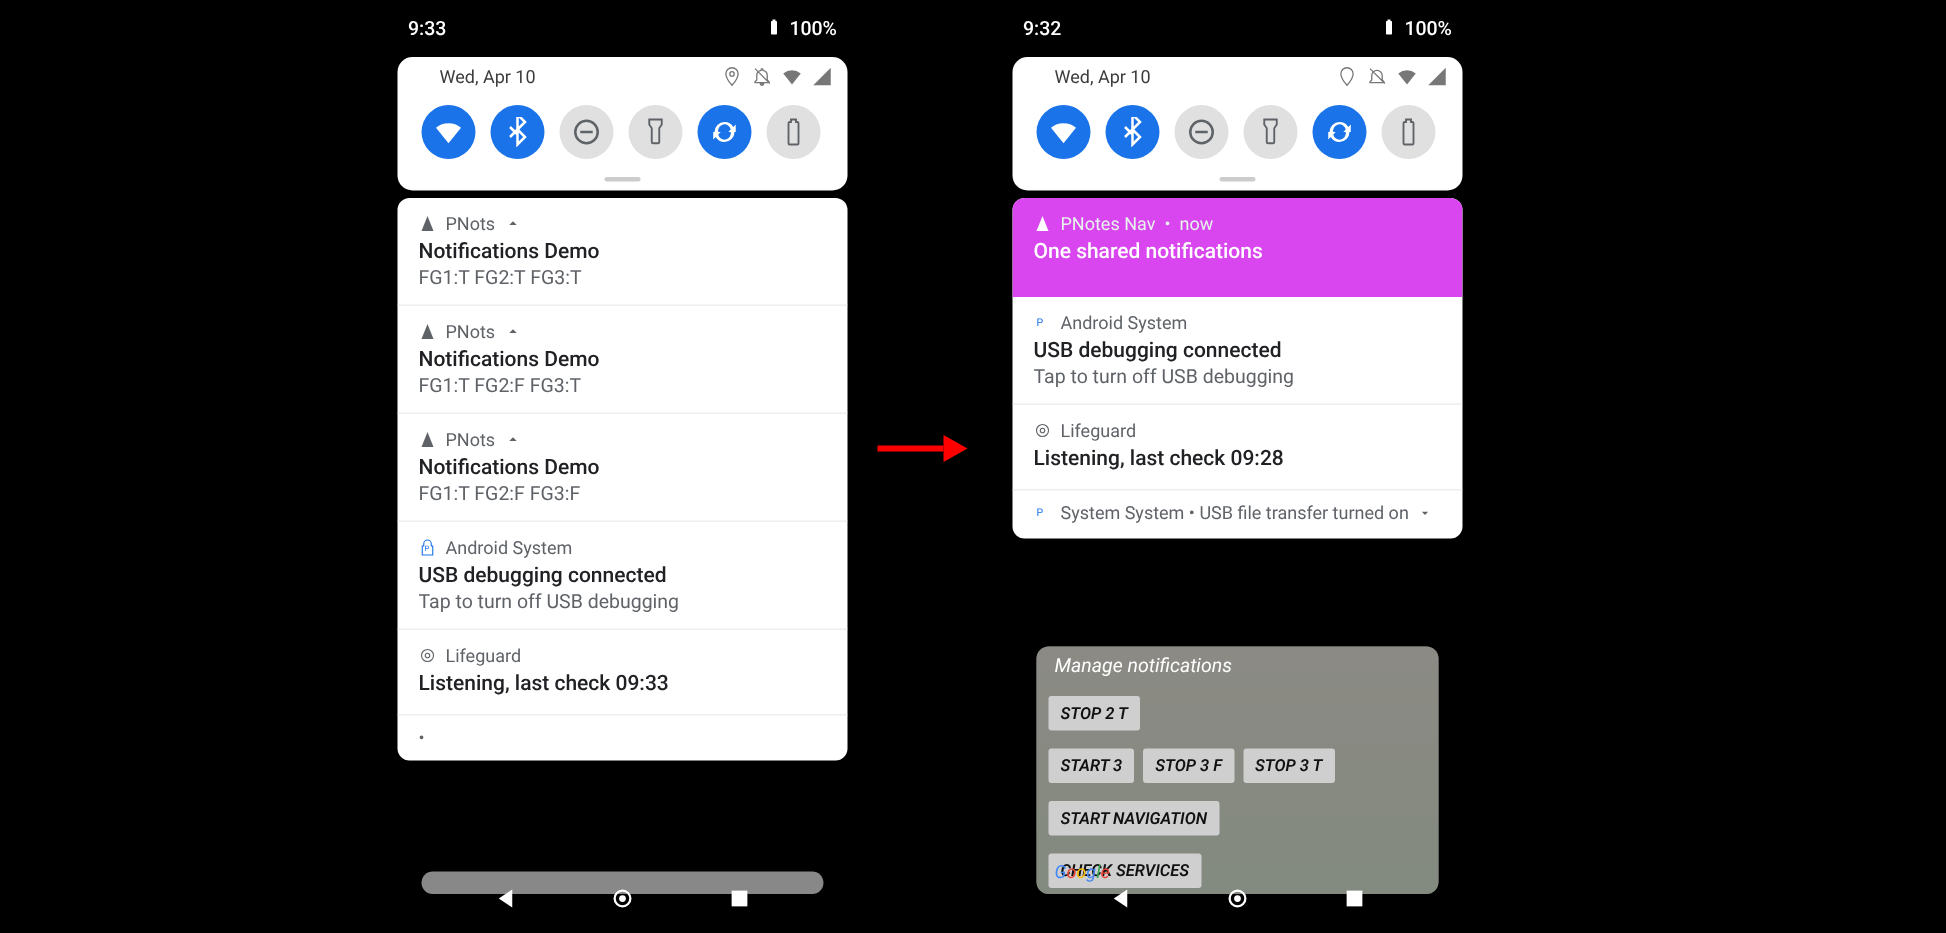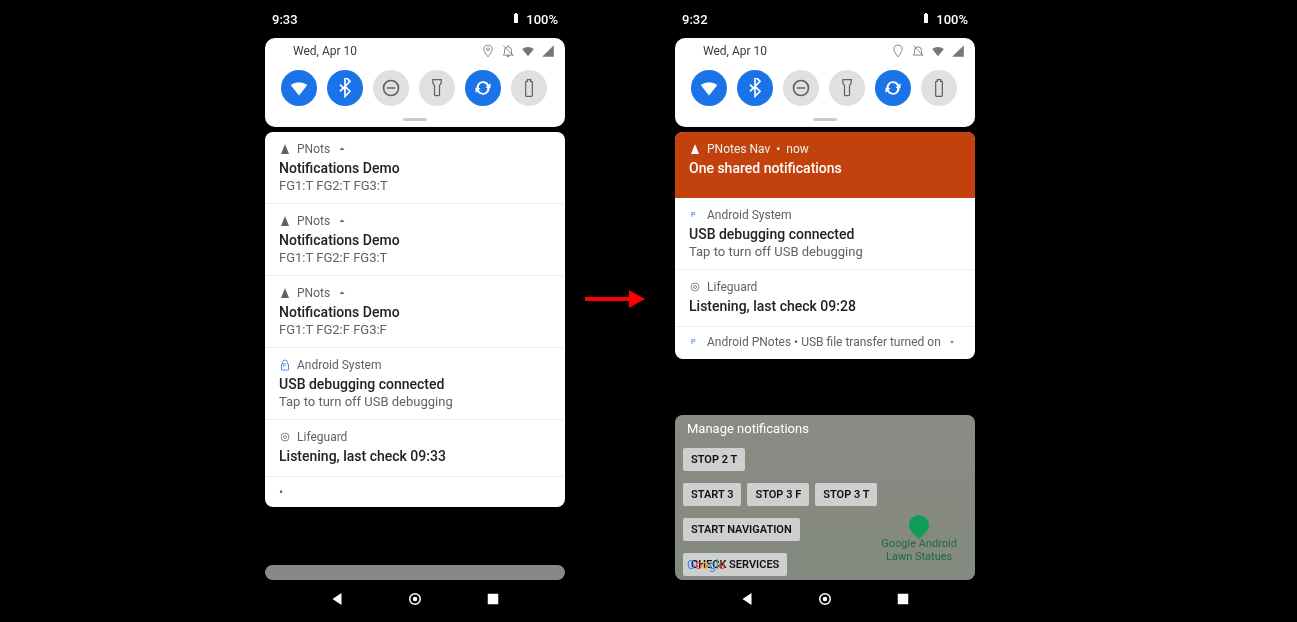--- a/index.html
+++ b/index.html
@@ -80,35 +80,36 @@
   }
   .notif:last-child { border-bottom:none; }
   .notif .hdr {
     display:flex; align-items:center; gap:6px;
     font-size: 12px; color:#5f6368; margin-bottom:4px;
   }
   .notif .hdr svg { width:12px; height:12px; }
   .notif .title { color:#202124; font-weight:500; margin-bottom:2px; font-size:14px; }
   .notif .body  { color:#5f6368; font-size:13px; }
   .notif.green {
-    background:#c2410c; color:#fff; border-bottom:none;
+    background:#d946ef; color:#fff; border-bottom:none;
   }
   .notif.green .hdr { color:#e6f4ec; }
   .notif.green .title { color:#fff; font-weight:500; }
   .notif.small { padding:8px 14px; font-size:12px; color:#5f6368; }
   .chev { width:10px; height:10px; }
 
   .backdrop {
     position:absolute;
     left:0; right:0;
     bottom: 40px;
     background:#888;
-    margin:5px;
+    margin:21px;
     border-radius:8px;
     overflow:hidden;
+    font-style:italic;
   }
   .left .backdrop { top: 555px; height:15px; }
   .right .backdrop {
     top: 405px;
     height: 165px;
     background: linear-gradient(#d7d4cc,#c9d4c3);
   }
   .right .backdrop::after{
     content:""; position:absolute; inset:0; background:rgba(0,0,0,0.35);
   }
@@ -397,21 +398,21 @@
           </svg>
         <span>Lifeguard</span>
       </div>
       <div class="title">Listening, last check 09:28</div>
     </div>
     <div class="notif small">
       <span style="display:inline-flex;align-items:center;gap:6px">
         <svg width="12" height="12" viewBox="0 0 24 24">
             <text x="4" y="16" font-size="14" fill="#1a73e8">P</text>
           </svg>
-        <span>Android PNotes • USB file transfer turned on</span>
+        <span>System System • USB file transfer turned on</span>
         <svg class="chev" viewBox="0 0 24 24" fill="#5f6368">
             <path d="M7 10l5 5 5-5z"></path>
           </svg>
       </span>
     </div>
   </div>
 
   <div class="backdrop">
     <div class="manage">Manage notifications</div>
     <div class="btnrow">
@@ -421,25 +422,20 @@
       <div class="b">START 3</div>
       <div class="b">STOP 3 F</div>
       <div class="b">STOP 3 T</div>
     </div>
     <div class="btnrow">
       <div class="b">START NAVIGATION</div>
     </div>
     <div class="btnrow">
       <div class="b">CHECK SERVICES</div>
     </div>
-    <div class="gplace">
-      <div class="pin"></div>
-      <div style="white-space:pre-line">Google Android
-Lawn Statues</div>
-    </div>
     <div class="glogo">
       <span>G</span><span>o</span><span>o</span><span>g</span><span>l</span><span>e</span>
     </div>
   </div>
 
   <div class="navbar">
     <svg viewBox="0 0 24 24">
         <path d="M18 4v16L6 12z"></path>
       </svg>
     <svg viewBox="0 0 24 24">

